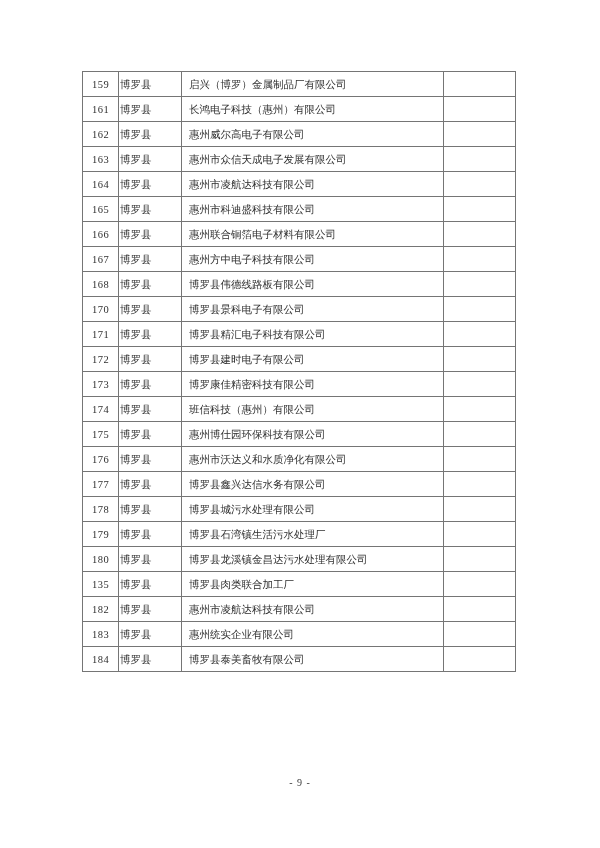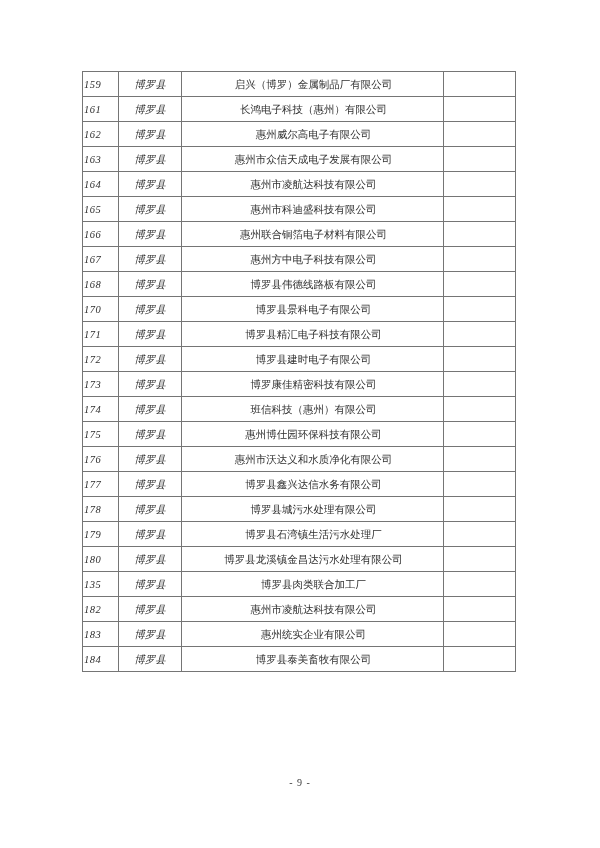--- a/index.html
+++ b/index.html
@@ -30,23 +30,23 @@
   table.roster col.c-company{width:262px;}
   table.roster col.c-remark{width:72px;}
   table.roster tr{height:25px;}
   table.roster td{
     border:1px solid var(--border);
     font-size:10.5px;
     line-height:13px;
     vertical-align:middle;
     overflow:hidden;
   }
-  td.cell-no{text-align:left;letter-spacing:0.5px;font-style:italic;}
-  td.cell-county{text-align:center;font-style:italic;}
-  td.cell-company{padding:3px 5px 3px 7px;text-align:center;}
+  td.cell-no{text-align:center;letter-spacing:0.5px;}
+  td.cell-county{text-align:left;}
+  td.cell-company{padding:3px 5px 3px 7px;text-align:left;}
   td.cell-remark{padding:0;}
   .footer{
     position:absolute;
     top:777px;
     left:0;
     width:100%;
     text-align:center;
     font-size:10px;
     letter-spacing:1px;
     color:#3a3a3a;

